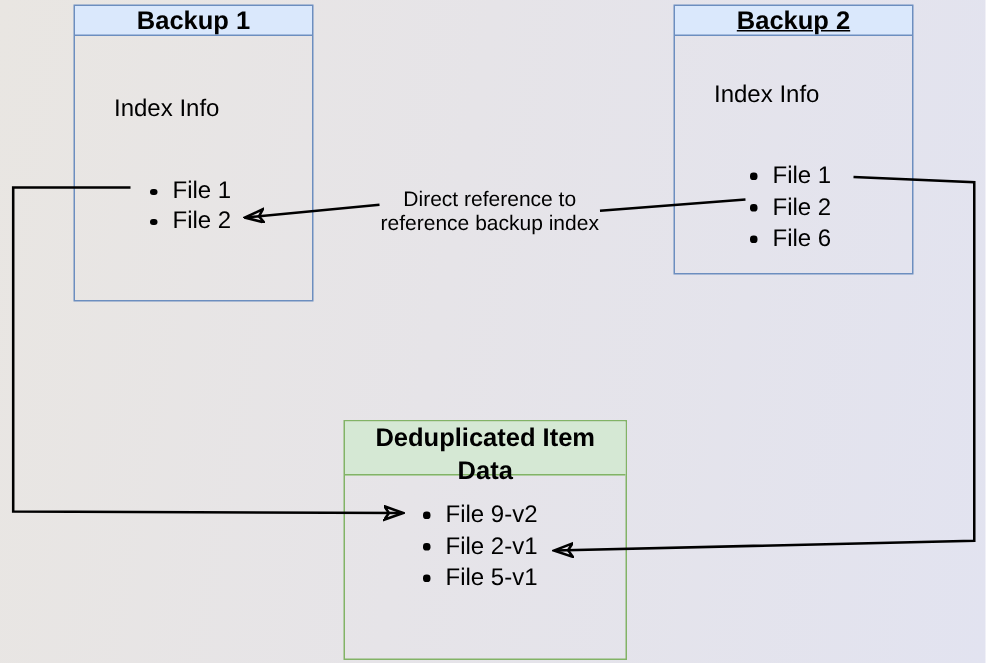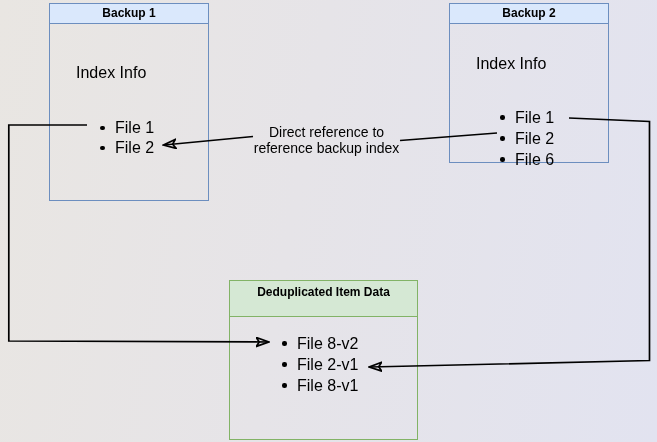--- a/index.html
+++ b/index.html
@@ -20,21 +20,21 @@
     border: 1.5px solid;
   }
   .node.blue  { border-color: var(--blue-border, #6c8ebf); }
   .node.green { border-color: var(--green-border, #82b366); }
 
   .node-header {
     box-sizing: border-box;
     width: 100%;
     text-align: center;
     font-weight: bold;
-    font-size: 12px;
+    font-size: 17px;
     border-bottom: 1.5px solid;
   }
   .blue  .node-header { background: var(--blue-header-fill, #dae8fc);  border-color: var(--blue-border, #6c8ebf); height: 20px; line-height: 19px; }
   .green .node-header { background: var(--green-header-fill, #d5e8d4); border-color: var(--green-border, #82b366); height: 36px; line-height: 22px; }
 
   .index-label {
     position: absolute;
     font-size: 16px;
     line-height: 18px;
     white-space: nowrap;
@@ -56,21 +56,21 @@
   .dot {
     width: 4.5px; height: 4.5px;
     border-radius: 50%;
     background: #000;
     margin-right: 10.5px;
     flex: 0 0 auto;
   }
 
   
   #backup1 { left: 49px;  top: 3px;   width: 160px; height: 198px; }
-  #backup2 { left: 449px; top: 3px;   width: 160px; height: 160px; }
+  #backup2 { left: 449px; top: 3px;   width: 160px; height: 180px; text-decoration: underline; }
   #dedup   { left: 229px; top: 280px; width: 189px; height: 160px; }
 
   #backup1 .index-label { left: 26px; top: 60px; }
   #backup2 .index-label { left: 26px; top: 51px; }
 
   #backup1 ul { left: 50px; top: 114px; }
   #backup2 ul { left: 50px; top: 103px; }
   #dedup   ul { left: 52px; top: 52px; }
 
   
@@ -131,29 +131,29 @@
         <span>File 6</span>
       </li>
     </ul>
   </div>
 
   <div class="node green" id="dedup">
     <div class="node-header">Deduplicated Item Data</div>
     <ul class="file-list li21">
       <li>
         <span class="dot"></span>
-        <span>File 8-v2</span>
+        <span>File 9-v2</span>
       </li>
       <li>
         <span class="dot"></span>
         <span>File 2-v1</span>
       </li>
       <li>
         <span class="dot"></span>
-        <span>File 8-v1</span>
+        <span>File 5-v1</span>
       </li>
     </ul>
   </div>
 
   <div id="ref-label">
     <div>Direct reference to</div>
     <div>reference backup index</div>
   </div>
 
   <svg class="arrows" width="657" height="442" viewBox="0 0 657 442">

